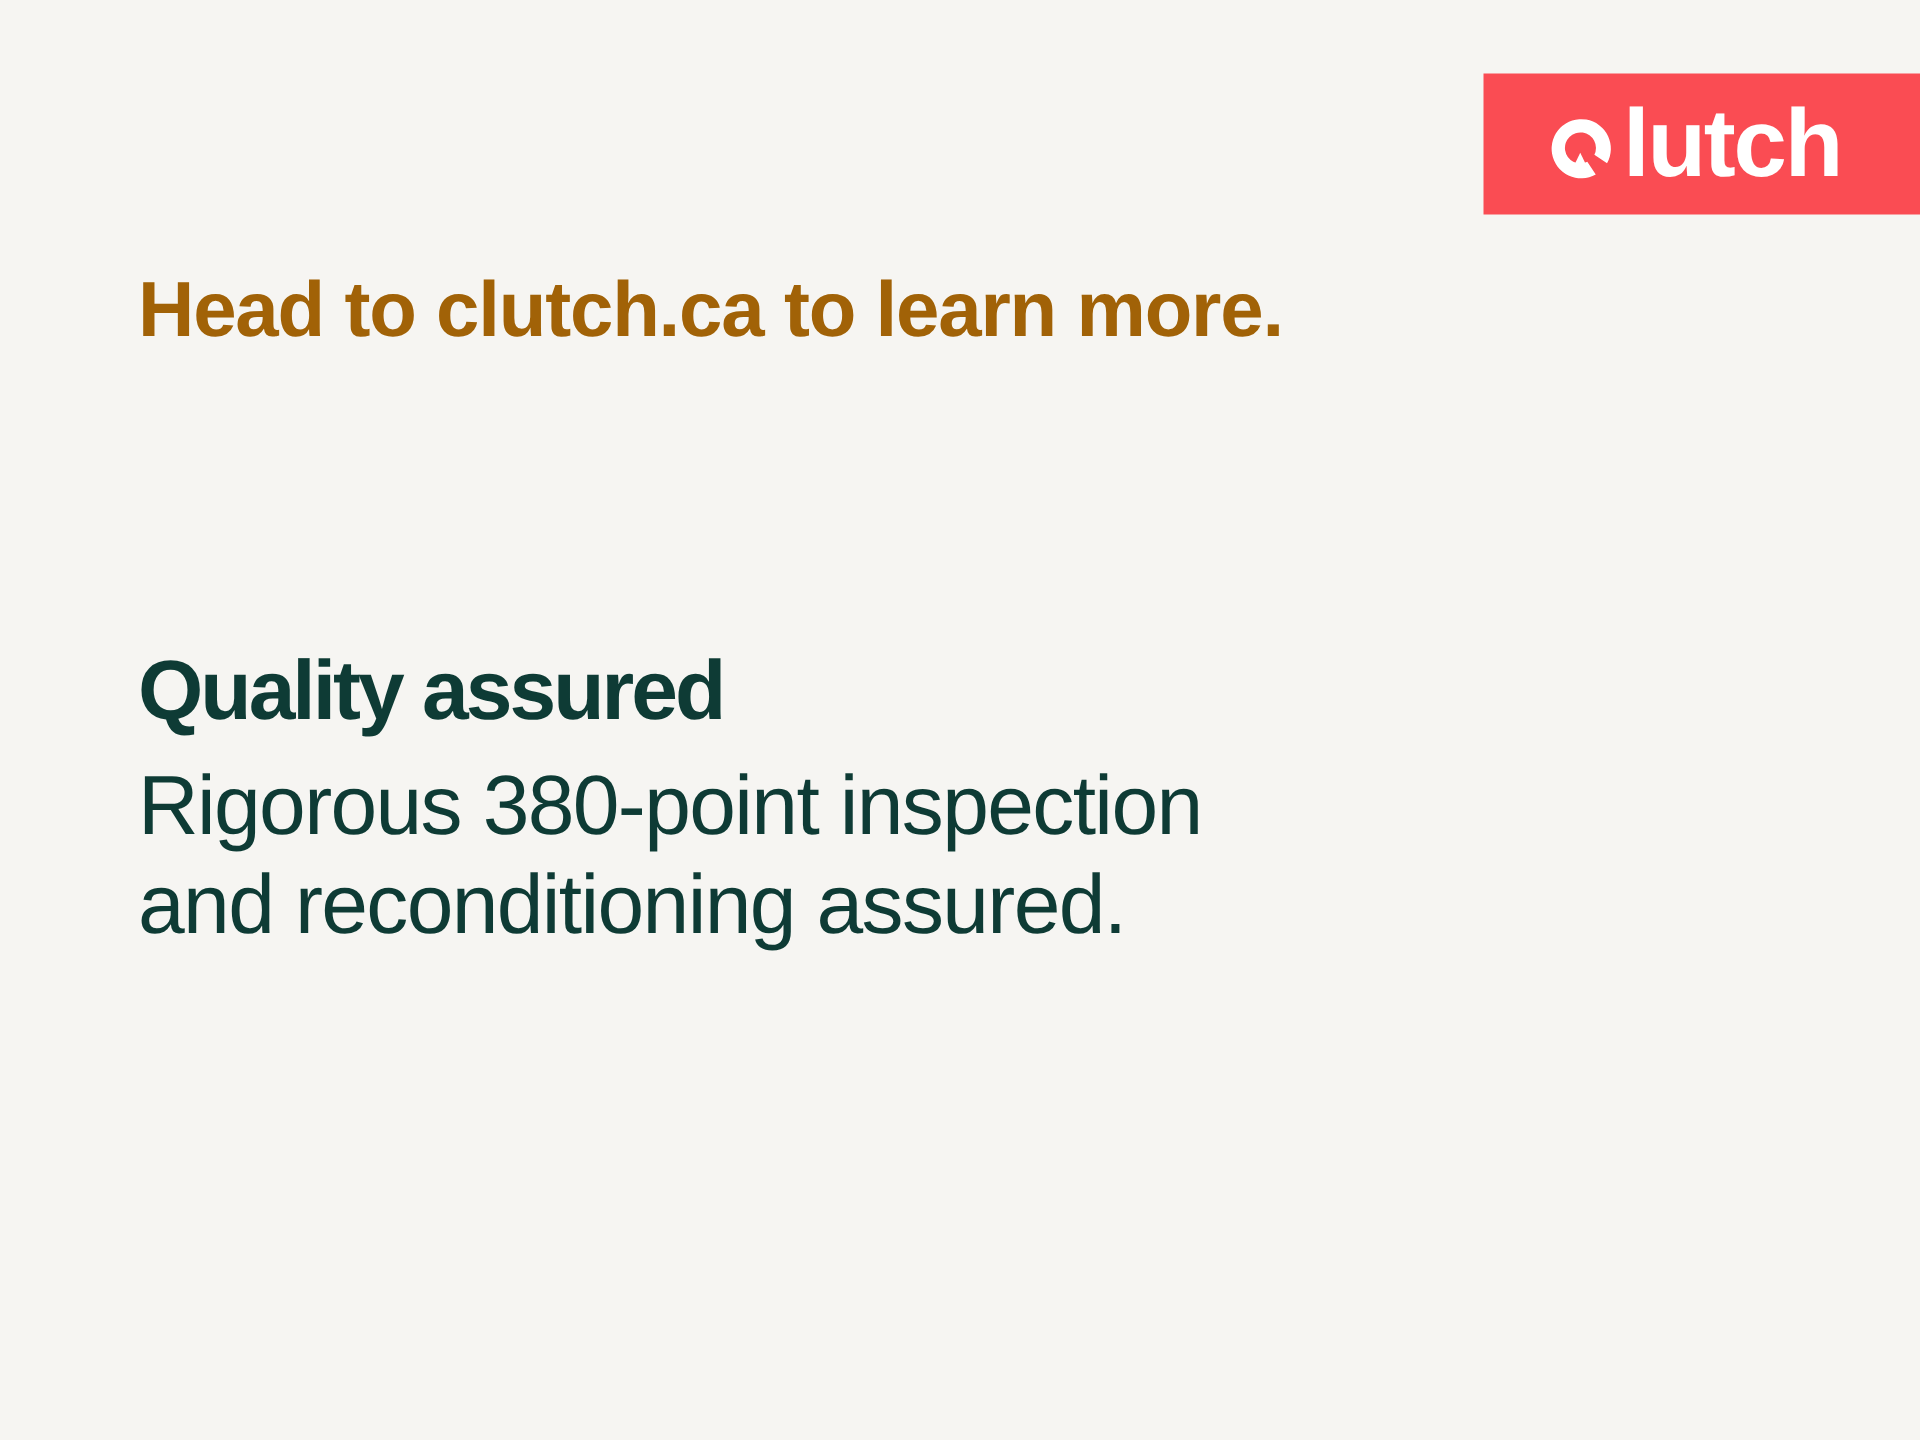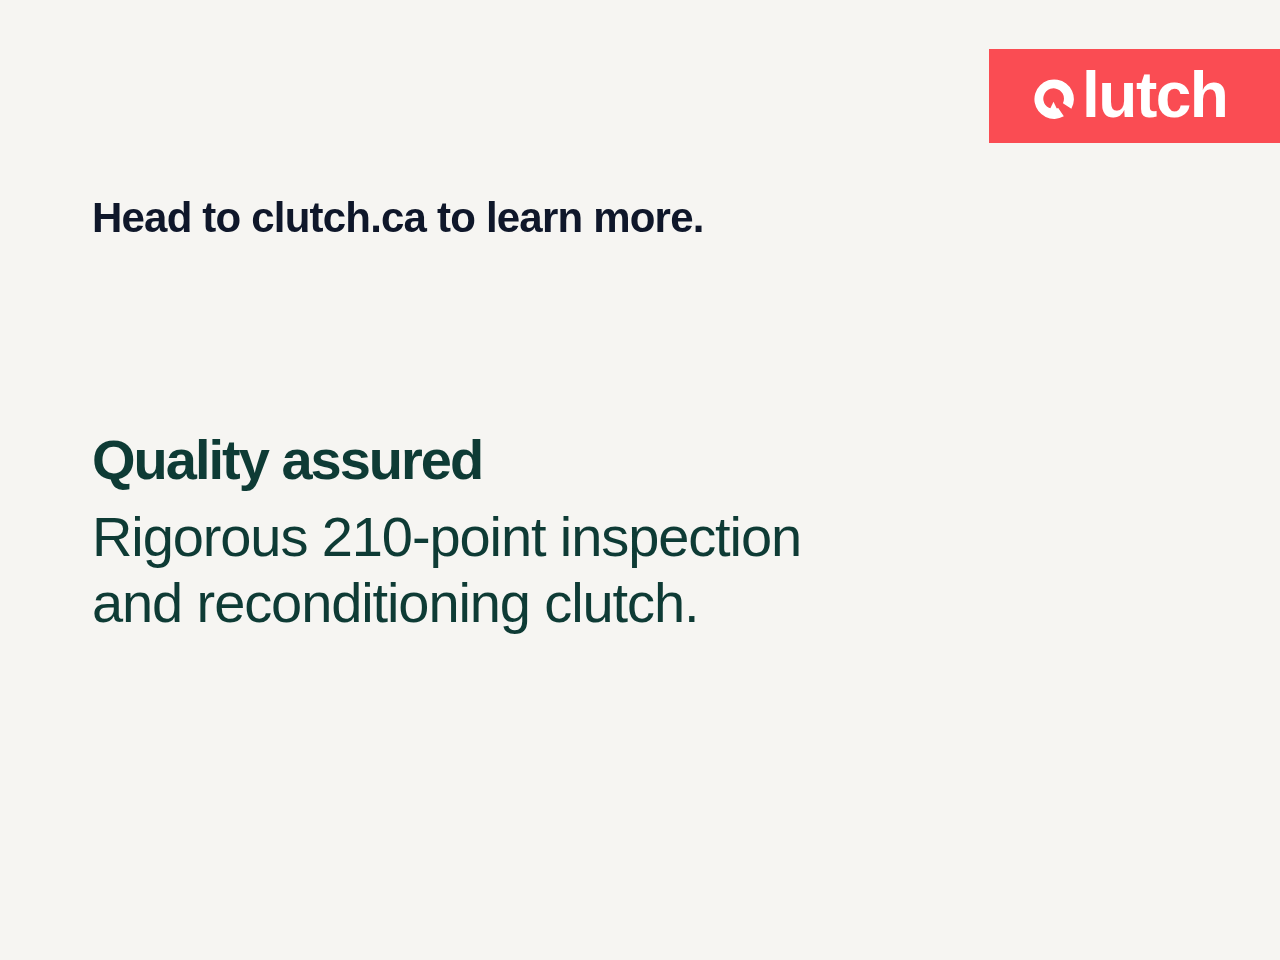--- a/index.html
+++ b/index.html
@@ -58,27 +58,26 @@
     color: #ffffff;
     line-height: 1;
     margin-top: -2px;
   }
 
   
   .lede {
     position: absolute;
     left: 92px;
     top: 178px;
-    font-size: 42px;
+    font-size: 52px;
     font-weight: 600;
     letter-spacing: -0.8px;
-    color: #0f172a;
+    color: #a16207;
     line-height: 1.15;
     white-space: nowrap;
-    margin-top: 16px;
   }
 
   .headline-block {
     position: absolute;
     left: 92px;
     top: 430px;
     width: 1000px;
   }
 
   .headline {
@@ -116,18 +115,18 @@
       </svg>
       <span class="brand-wordmark">lutch</span>
     </div>
   </div>
 
   <div class="lede">Head to clutch.ca to learn more.</div>
 
   <div class="headline-block">
     <h1 class="headline">Quality assured</h1>
     <p class="subhead">
-      <span>Rigorous 210-point inspection</span><br>
-      <span>and reconditioning clutch.</span>
+      <span>Rigorous 380-point inspection</span><br>
+      <span>and reconditioning assured.</span>
     </p>
   </div>
 
 </div>
 
 </body></html>

